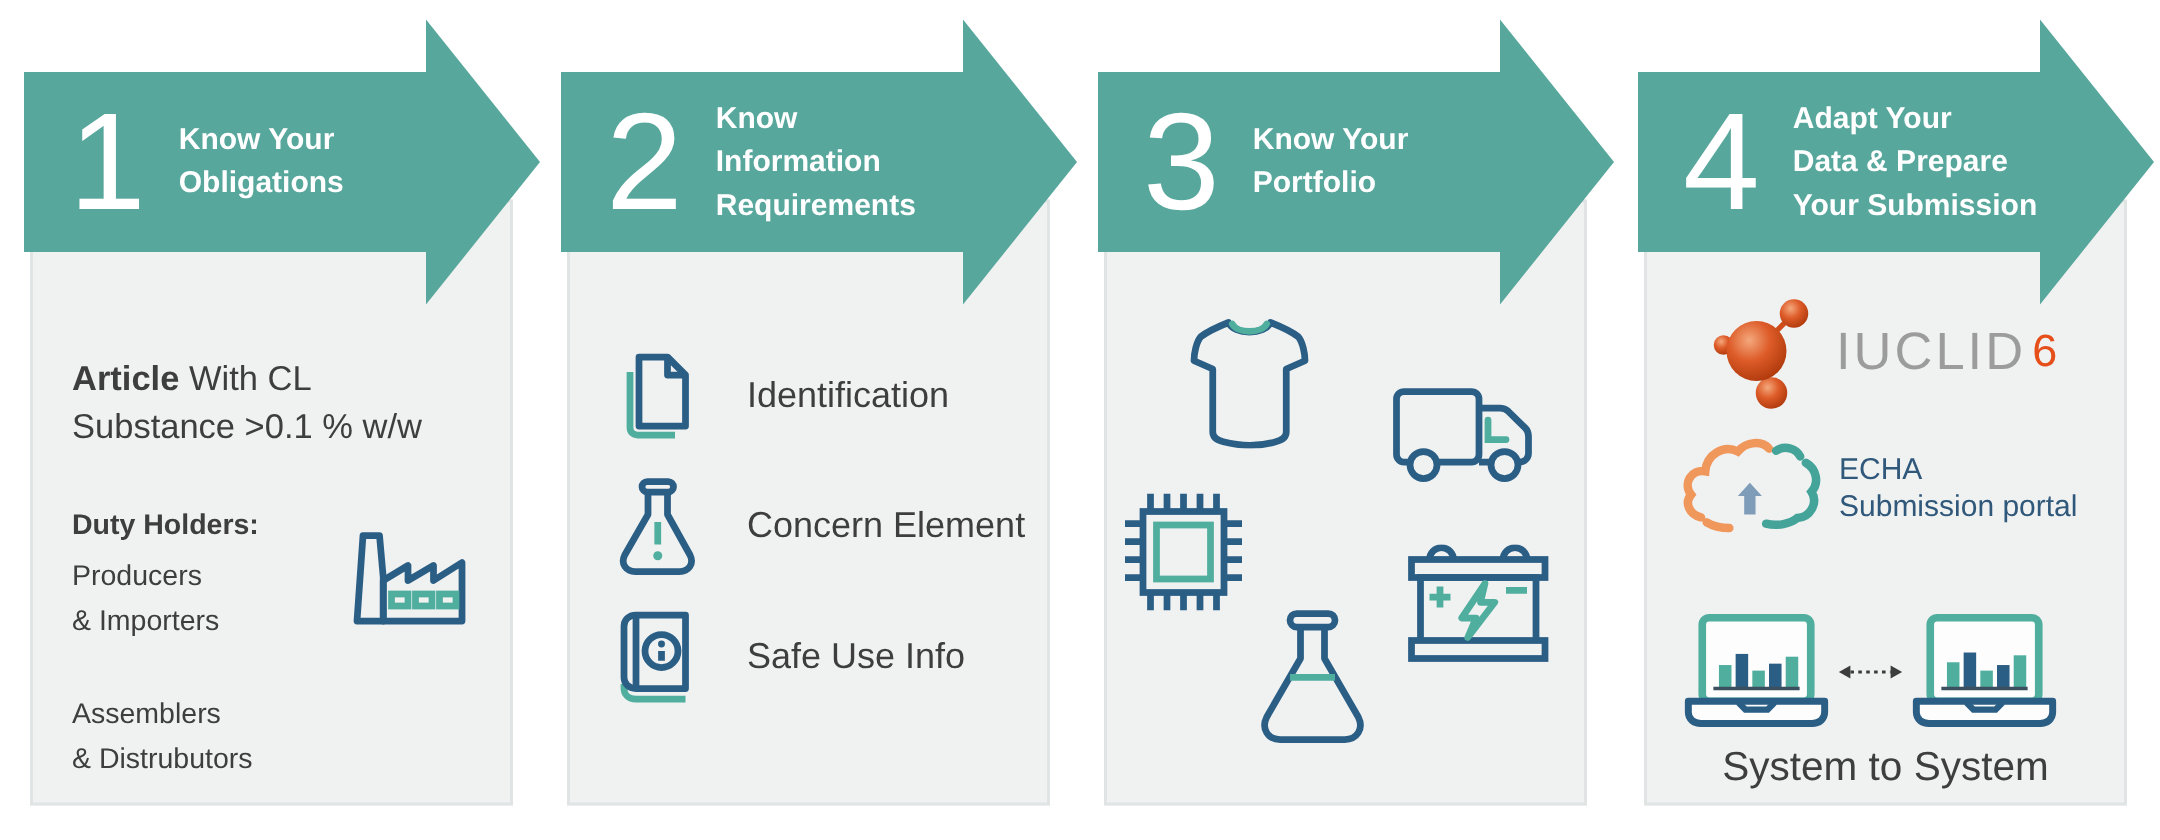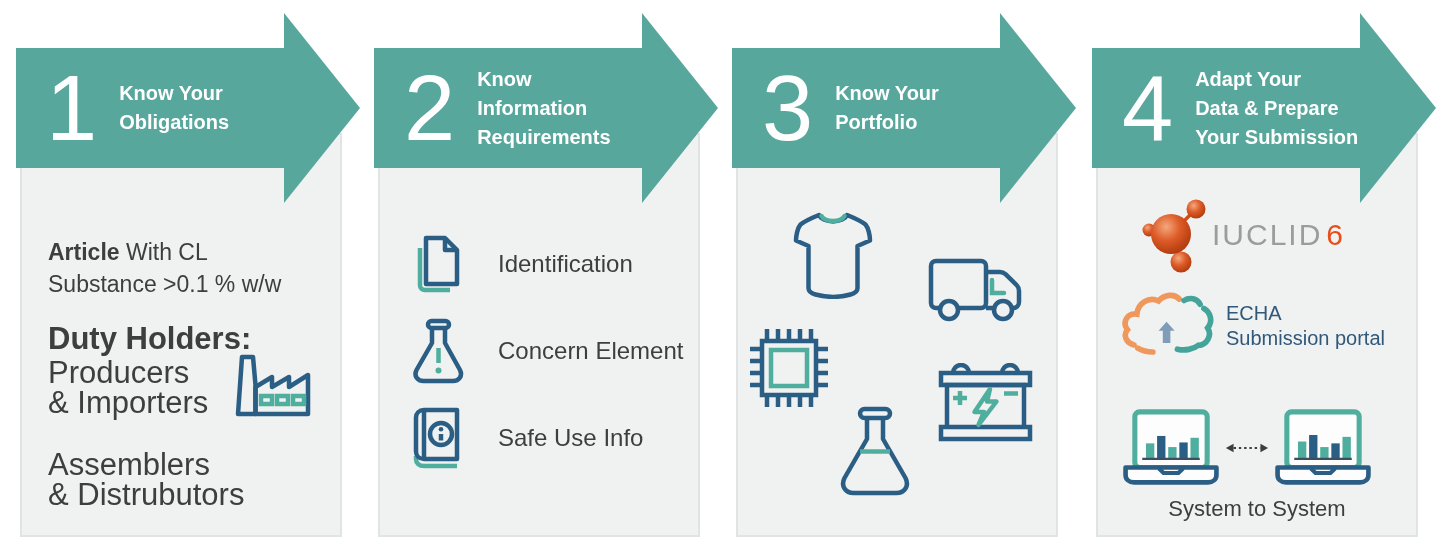--- a/index.html
+++ b/index.html
@@ -24,21 +24,21 @@
         border-top:95px solid transparent;border-bottom:95px solid transparent;
         border-left:76px solid var(--teal)}
   .step-num{font-size:92px;font-weight:300;color:#fff;line-height:1;margin-left:30px;
         font-family:"Liberation Sans",sans-serif}
   .step-title{margin-left:22px;color:#fff;font-size:20px;font-weight:700;line-height:29px;
         white-space:pre-line;width:max-content;position:relative;z-index:4}
 
   
   .article-block{position:absolute;left:48px;top:236px;font-size:23px;line-height:32px;z-index:4}
   .bold{font-weight:700}
-  .duty-block{position:absolute;left:48px;top:324px;font-size:31px;z-index:4}
+  .duty-block{position:absolute;left:48px;top:336px;font-size:19px;z-index:4}
   .duty-label{font-weight:700;line-height:30px;margin-bottom:4px}
   .duty-group{line-height:30px;white-space:pre-line;margin-bottom:32px}
   .duty-group:last-child{margin-bottom:0}
   .factory-pos{position:absolute;left:230px;top:352px;z-index:4}
 
   
   .req-row{position:absolute;left:52px;display:flex;align-items:center;z-index:4}
   .req-row .icon-box{width:56px;display:flex;justify-content:center}
   .req-label{margin-left:32px;font-size:24px;color:var(--text-dark)}
   .row-1{top:234px}.row-2{top:318px}.row-3{top:407px}
@@ -46,28 +46,28 @@
   
   .p3-icon{position:absolute;z-index:4}
   .pos-tshirt{left:77px;top:209px}
   .pos-truck{left:212px;top:255px}
   .pos-chip{left:34px;top:329px}
   .pos-flask{left:120px;top:406px}
   .pos-battery{left:222px;top:363px}
 
   
   .iuclid-row{position:absolute;left:64px;top:194px;display:flex;align-items:center;z-index:4}
-  .iuclid-name{font-size:30px;letter-spacing:2px;color:var(--iuclid-gray);margin-left:4px}
+  .iuclid-name{font-size:35px;letter-spacing:2px;color:var(--iuclid-gray);margin-left:16px}
   .iuclid-ver{font-size:30px;color:var(--iuclid-orange);margin-left:4px}
   .echa-row{position:absolute;left:44px;top:292px;display:flex;align-items:center;z-index:4}
   .echa-text{margin-left:10px;font-size:20px;line-height:25px;color:var(--echa-blue)}
   .laptops-row{position:absolute;left:44px;top:408px;display:flex;align-items:center;z-index:4}
   .transfer{margin:0 2px}
   .sys-label{position:absolute;left:20px;top:496px;width:322px;text-align:center;
-             font-size:22px;color:var(--text-dark);z-index:4}
+             font-size:27px;color:var(--text-dark);z-index:4}
 
   
   .sn{stroke:var(--navy);fill:none;stroke-width:4.5}
   .st{stroke:var(--accent-teal);fill:none;stroke-width:4.5}
   .ft{fill:var(--accent-teal)}
   .fn{fill:var(--navy)}
   .fbg{fill:var(--panel-bg)}
 </style>
 </head>
 <body>

